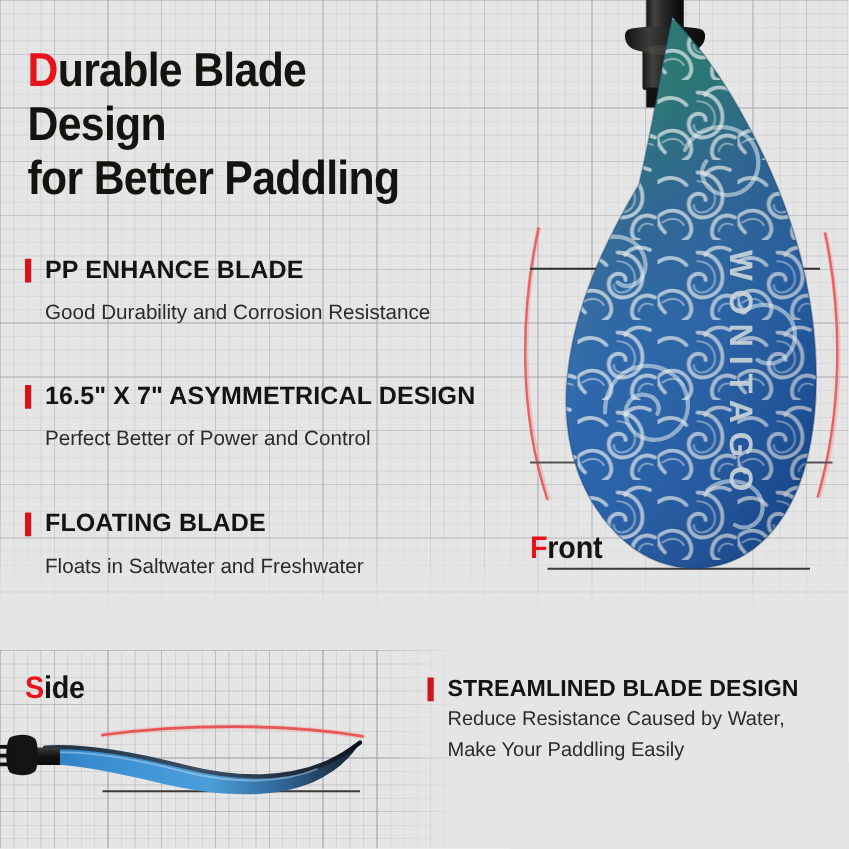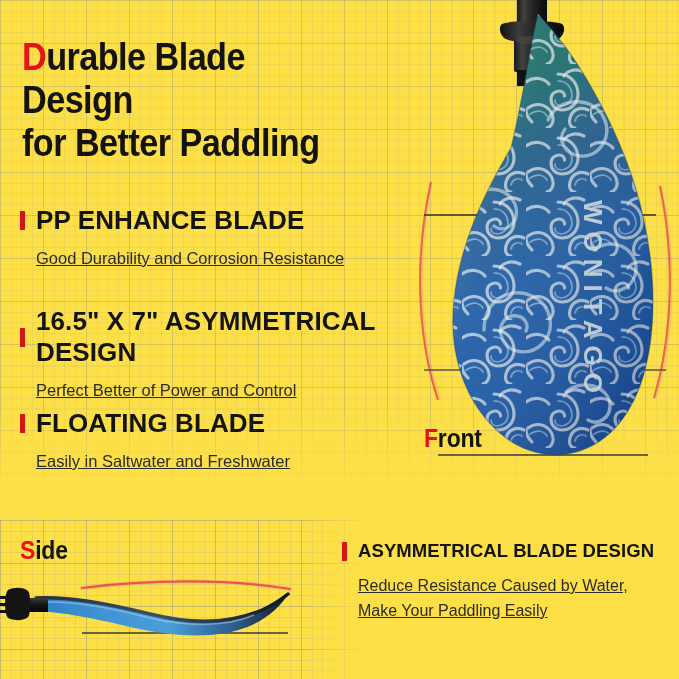--- a/index.html
+++ b/index.html
@@ -2,21 +2,21 @@
 <html><head>
 <meta charset="utf-8">
 <style>
   html,body{margin:0;padding:0;}
   body{
     width:679px;height:679px;overflow:hidden;
     background:#f7f7f8;
     font-family:"Liberation Sans","DejaVu Sans",sans-serif;
     -webkit-font-smoothing:antialiased;
   }
-  #page{position:relative;width:679px;height:679px;overflow:hidden;background:#fde047;}
+  #page{position:relative;width:679px;height:679px;overflow:hidden;background:#e5e5e5;}
 
   
   .grid-wrap{position:absolute;inset:0;pointer-events:none;}
   .grid-minor{
     position:absolute;left:0;top:0;width:679px;height:500px;
     background-image:
       repeating-linear-gradient(to right, rgba(150,152,160,.30) 0 1px, transparent 1px 10.75px),
       repeating-linear-gradient(to bottom, rgba(150,152,160,.30) 0 1px, transparent 1px 10.75px);
     -webkit-mask-image:linear-gradient(to bottom, rgba(0,0,0,.55) 0, rgba(0,0,0,.55) 400px, rgba(0,0,0,0) 492px);
             mask-image:linear-gradient(to bottom, rgba(0,0,0,.55) 0, rgba(0,0,0,.55) 400px, rgba(0,0,0,0) 492px);
@@ -58,37 +58,37 @@
     font-family:"Liberation Sans Narrow","Liberation Sans",sans-serif;
     transform:scaleX(.90);transform-origin:left top;
     white-space:pre-line;
   }
   .headline .cap{color:#e8131a;}
 
   
   .feature{position:absolute;left:20px;width:400px;}
   .feature .ftitle{
     display:flex;align-items:center;gap:11px;
-    font-size:26px;font-weight:700;color:#141414;letter-spacing:.1px;
+    font-size:20px;font-weight:700;color:#141414;letter-spacing:.1px;
   }
   .feature .bar{
     display:inline-block;width:5px;height:19px;background:#d3151b;flex:0 0 auto;border-radius:.5px;
   }
   .feature .fdesc{
     margin-top:11px;margin-left:16px;
-    font-size:16.5px;font-weight:400;color:#2b2b2b;line-height:1.42;text-decoration:underline;
+    font-size:16.5px;font-weight:400;color:#2b2b2b;line-height:1.42;
   }
 
   #feat0{top:205px;}
   #feat1{top:306px;}
   #feat2{top:408px;}
 
   #feat3{position:absolute;left:342px;top:540px;width:330px;}
   #feat3 .ftitle{font-size:18.5px;}
-  #feat3 .fdesc{margin-top:12px;margin-left:16px;font-size:16px;line-height:1.55;white-space:pre-line;}
+  #feat3 .fdesc{margin-top:2px;margin-left:16px;font-size:16px;line-height:1.55;white-space:pre-line;}
 
   
   #front-view{position:absolute;left:398px;top:0;width:281px;height:470px;}
   #front-view svg{display:block;}
 
   .label{
     position:absolute;font-weight:700;font-size:25px;letter-spacing:-.2px;
     color:#15130f;font-family:"Liberation Sans Narrow","Liberation Sans",sans-serif;
     transform:scaleX(.92);transform-origin:left top;
   }
@@ -129,27 +129,27 @@
       <span>16.5" X 7" ASYMMETRICAL DESIGN</span>
     </div>
     <div class="fdesc">Perfect Better of Power and Control</div>
   </div>
 
   <div class="feature" id="feat2">
     <div class="ftitle">
       <span class="bar"></span>
       <span>FLOATING BLADE</span>
     </div>
-    <div class="fdesc">Easily in Saltwater and Freshwater</div>
+    <div class="fdesc">Floats in Saltwater and Freshwater</div>
   </div>
 
   <div id="feat3" class="feature">
     <div class="ftitle">
       <span class="bar"></span>
-      <span>ASYMMETRICAL BLADE DESIGN</span>
+      <span>STREAMLINED BLADE DESIGN</span>
     </div>
     <div class="fdesc">Reduce Resistance Caused by Water,
 Make Your Paddling Easily</div>
   </div>
 
   <div id="front-view">
     <svg width="281" height="470" viewBox="0 0 281 470" xmlns="http://www.w3.org/2000/svg">
       <defs>
         <linearGradient id="bladeGrad" x1="0.35" y1="0" x2="0.6" y2="1">
           <stop offset="0" stop-color="#1d6b66"></stop>

